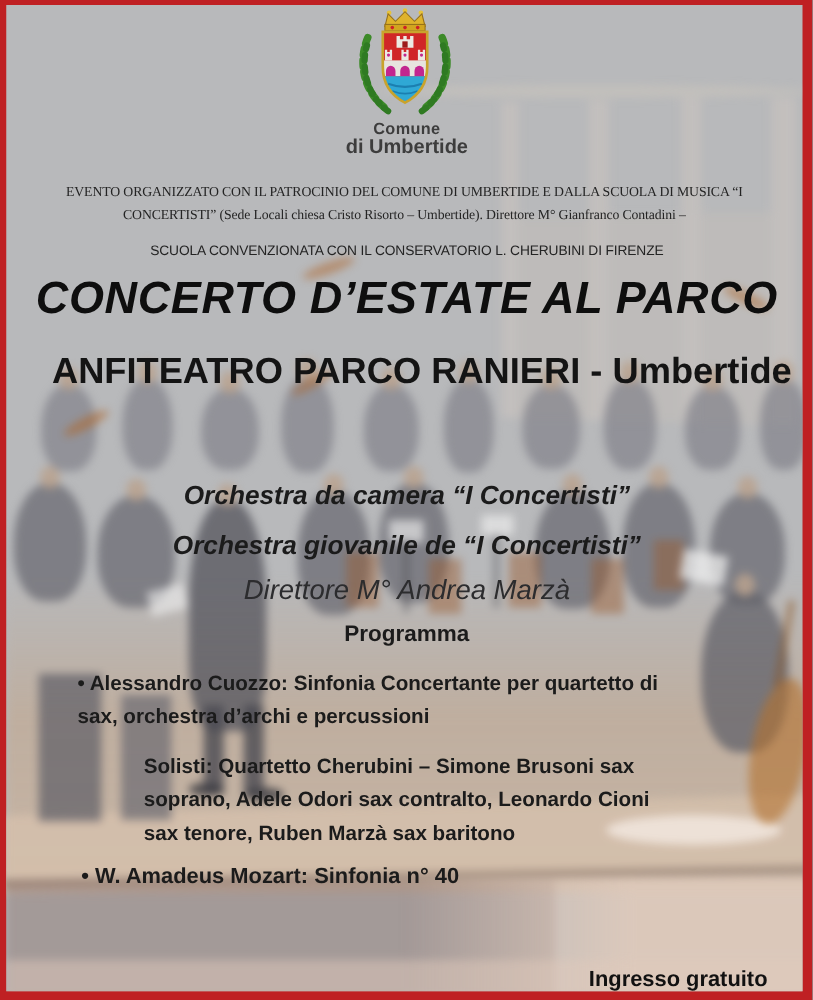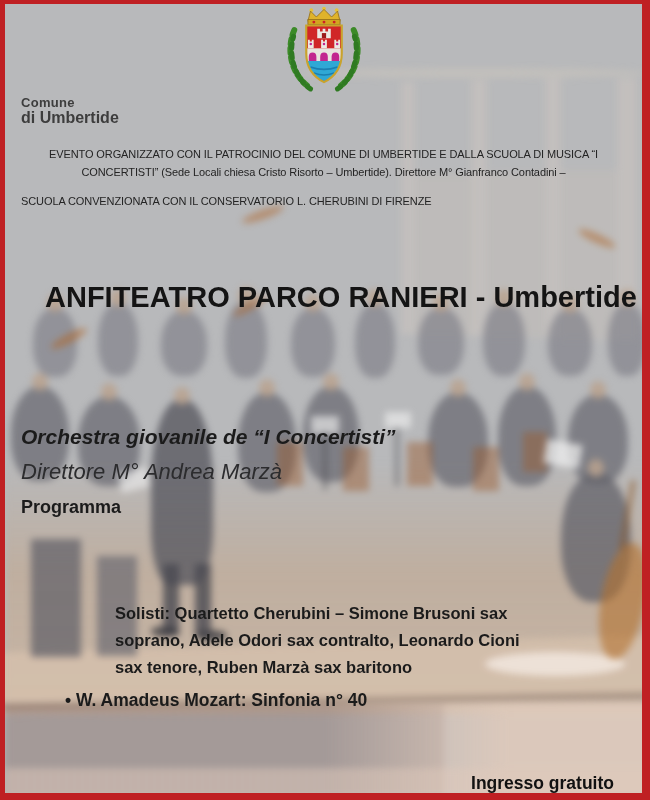--- a/index.html
+++ b/index.html
@@ -11,25 +11,25 @@
   }
   
   .photo{position:absolute;inset:0;overflow:hidden;z-index:0;}
   .blur{position:absolute;left:0;top:0;width:100%;height:100%;filter:blur(3.5px);}
   .blur>div{position:absolute;}
   .fig{border-radius:50% 50% 42% 42%;}
   .fig::before{content:"";position:absolute;top:-13px;left:50%;margin-left:-8px;
     width:16px;height:18px;border-radius:50%;background:rgba(186,162,142,.85);}
   
   .txt{position:absolute;z-index:2;}
-  .center{left:16px;right:0;text-align:left;}
+  .center{left:4px;right:0;text-align:center;}
   .crest{position:absolute;top:2px;left:0;right:0;display:flex;justify-content:center;z-index:2;}
   .comune1{top:91px;font-weight:700;font-size:13px;color:#3d3d3d;letter-spacing:.3px;}
   .comune2{top:105px;font-weight:700;font-size:16px;color:#3d3d3d;}
-  .patronage{top:142px;left:14px;right:14px;font-size:11px;line-height:17.5px;color:#242424;white-space:pre-line;text-align:center;letter-spacing:-.1px;}
+  .patronage{top:142px;left:14px;right:14px;font-size:11px;line-height:17.5px;color:#242424;white-space:pre-line;text-align:center;letter-spacing:-.1px;font-family:Liberation Serif, serif;}
   .affiliation{top:191px;font-size:11px;color:#242424;letter-spacing:-.1px;}
   .title{top:213px;font-style:italic;font-weight:700;font-size:36px;letter-spacing:.5px;color:#0e0e0e;}
   .venue{top:277px;font-weight:700;font-size:29px;color:#141414;margin-left:24px;}
   .date{top:328px;font-weight:400;font-size:32px;letter-spacing:1px;color:#1a1a1a;}
   .ens1{top:381px;font-style:italic;font-weight:700;font-size:21px;}
   .ens2{top:421px;font-style:italic;font-weight:700;font-size:21px;}
   .director{top:455px;font-style:italic;font-weight:400;font-size:22px;color:#2c2c2e;}
   .programma{top:493px;font-weight:700;font-size:18px;}
   .item1{top:531px;left:57px;width:510px;font-weight:700;font-size:16.5px;line-height:25.5px;white-space:pre-line;}
   .soloists{top:596px;left:98px;width:440px;font-weight:700;font-size:16.5px;line-height:27px;white-space:pre-line;margin-left:12px;}
@@ -142,24 +142,28 @@
     </svg>
   </div>
 
   <div class="txt center comune1">Comune</div>
   <div class="txt center comune2">di Umbertide</div>
 
   <div class="txt patronage">EVENTO ORGANIZZATO CON IL PATROCINIO DEL COMUNE DI UMBERTIDE E DALLA SCUOLA DI MUSICA “I
 CONCERTISTI” (Sede Locali chiesa Cristo Risorto – Umbertide). Direttore M° Gianfranco Contadini –</div>
   <div class="txt center affiliation">SCUOLA CONVENZIONATA CON IL CONSERVATORIO L. CHERUBINI DI FIRENZE</div>
 
+  <div class="txt center title">CONCERTO D’ESTATE AL PARCO</div>
   <div class="txt center venue">ANFITEATRO PARCO RANIERI - Umbertide</div>
+  <div class="txt center ens1">Orchestra da camera “I Concertisti”</div>
   <div class="txt center ens2">Orchestra giovanile de “I Concertisti”</div>
   <div class="txt center programma">Programma</div>
 
   <div class="txt center director">Direttore M° Andrea Marzà</div>
+  <div class="txt item1">• Alessandro Cuozzo: Sinfonia Concertante per quartetto di
+sax, orchestra d’archi e percussioni</div>
   <div class="txt soloists">Solisti: Quartetto Cherubini – Simone Brusoni sax
 soprano, Adele Odori sax contralto, Leonardo Cioni
 sax tenore, Ruben Marzà sax baritono</div>
   <div class="txt item2">• W. Amadeus Mozart: Sinfonia n° 40</div>
 
   <div class="txt admission">Ingresso gratuito</div>
 </div>
 
 </body></html>

